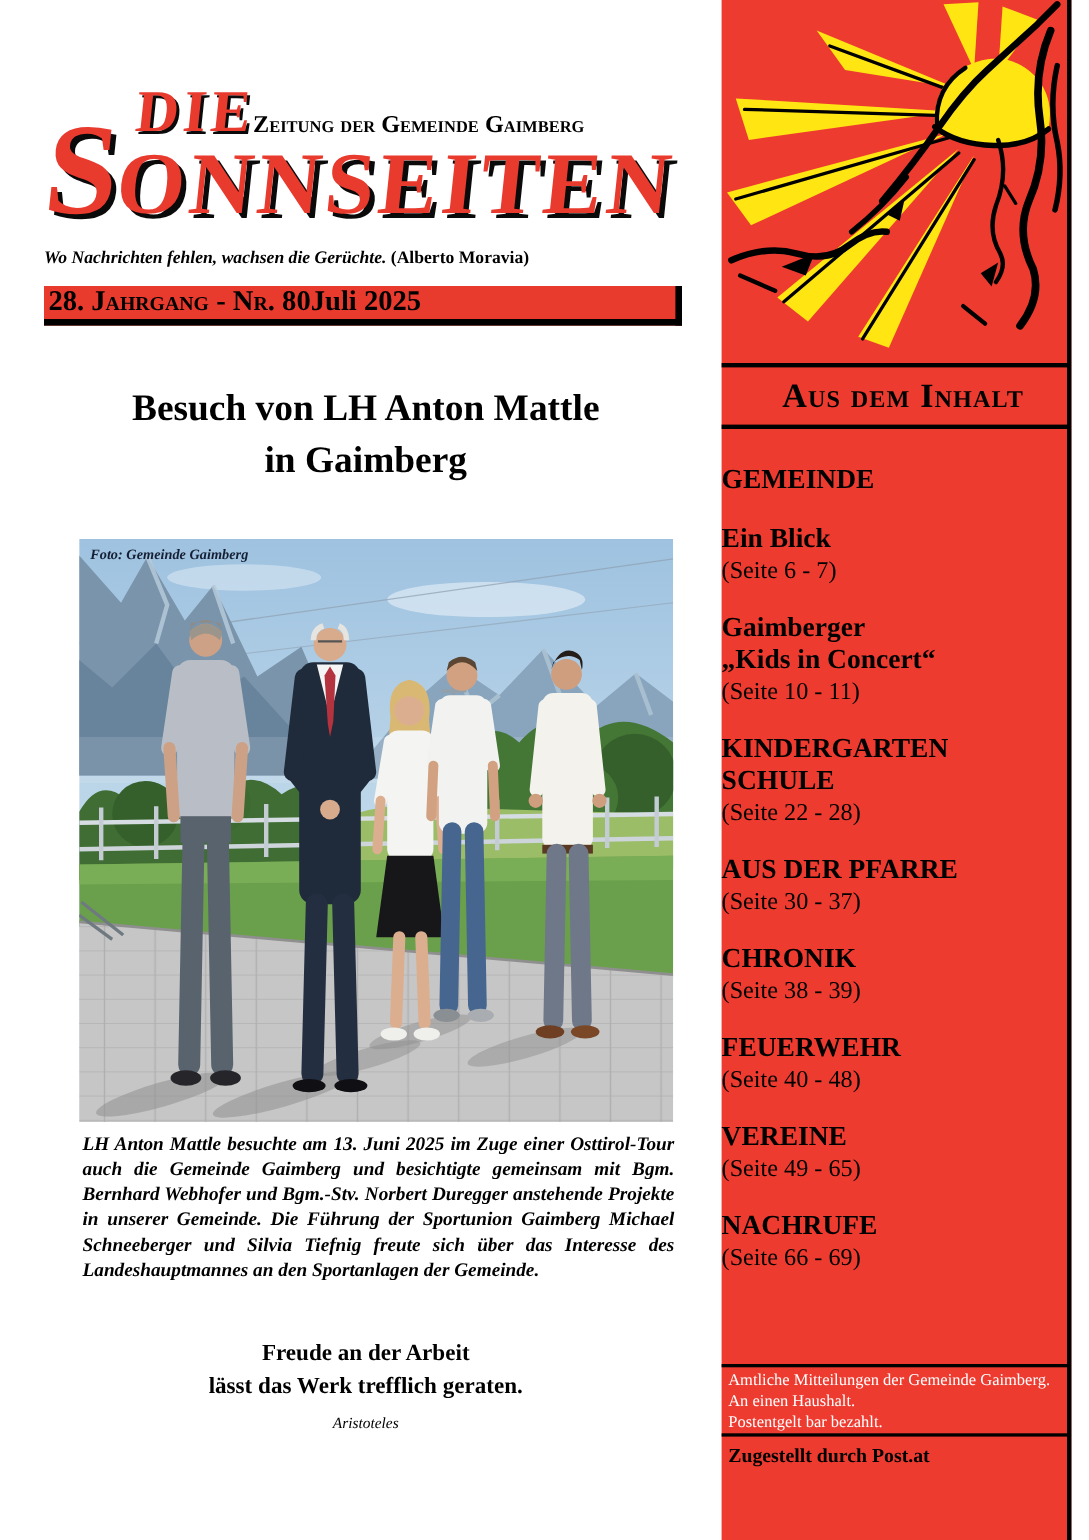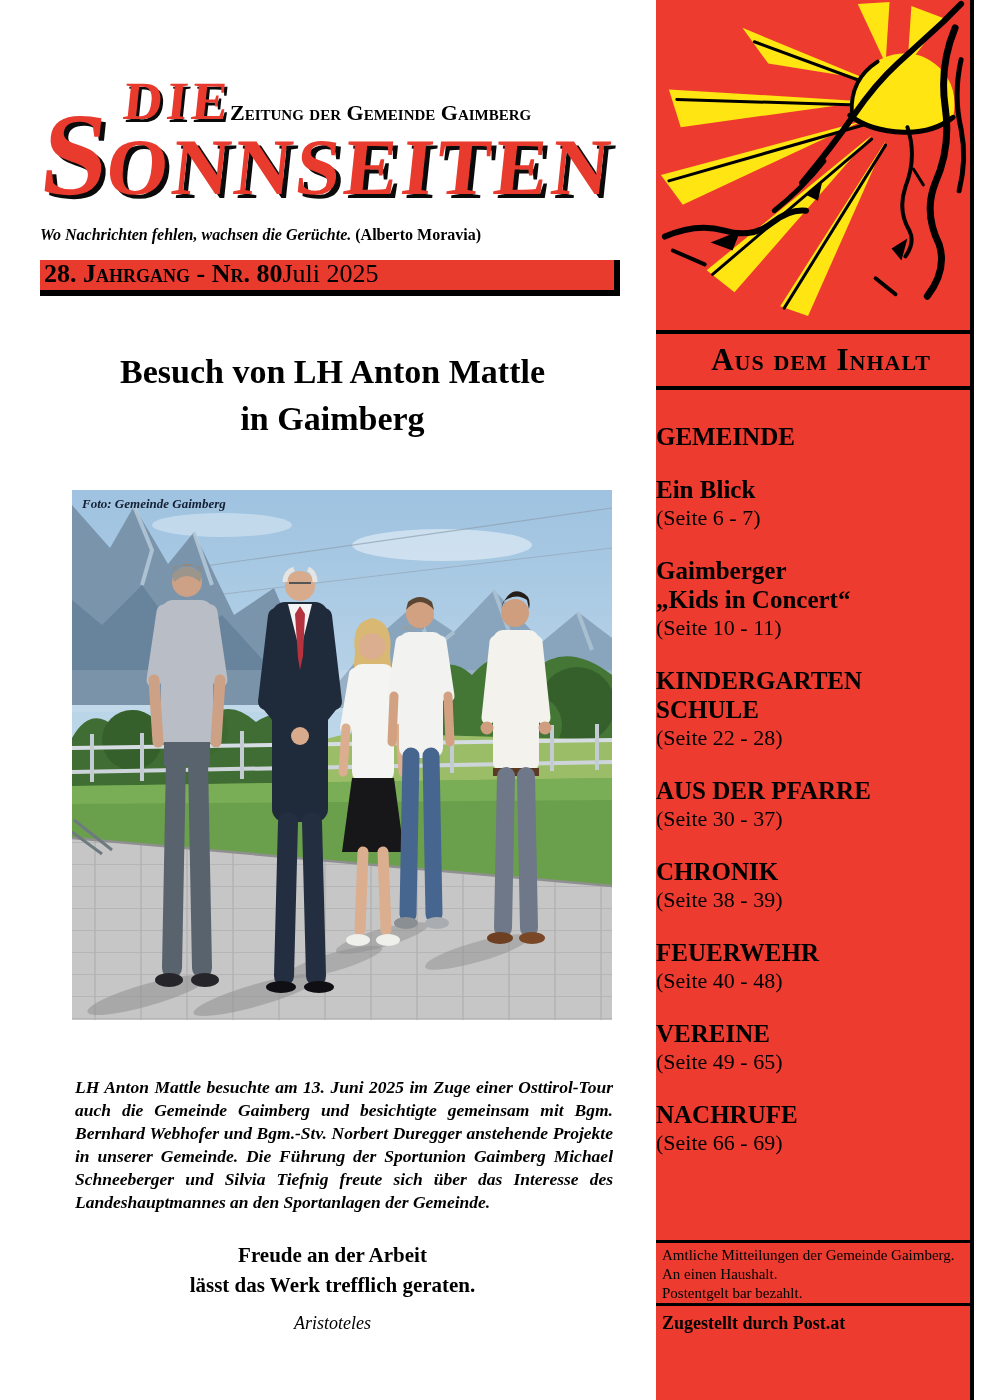--- a/index.html
+++ b/index.html
@@ -30,36 +30,36 @@
   }
   .motto { position:absolute; left:0; top:226px; width:588px; font-size:16px; white-space:nowrap; }
   .motto .motto-text { font-style:italic; font-weight:bold; }
   .motto .motto-attr { font-weight:bold; }
   .issue-banner {
     position:absolute; left:0; top:260px; width:580px; height:36px;
     background:#e93a2e; border-right:6px solid #000; border-bottom:6px solid #000;
     display:flex; justify-content:flex-start; align-items:center; padding:0 6px 2px 4px;
   }
   .issue-left  { font-variant:small-caps; font-weight:bold; font-size:26px; }
-  .issue-right { font-weight:normal; font-size:26px; }
+  .issue-right { font-weight:bold; font-size:26px; }
 
   .headline { position:absolute; left:0; top:348px; width:585px; text-align:center;
               font-weight:bold; font-size:34px; line-height:47px; }
 
   .photo-wrap { position:absolute; left:32px; top:490px; width:436px; height:530px; }
   .photo-credit { position:absolute; left:10px; top:6px; font-size:13px; font-weight:bold;
                   font-style:italic; color:#141f33; }
 
   .caption { position:absolute; left:35px; top:1028px; width:538px;
              font-weight:bold; font-style:italic; font-size:17.5px; line-height:23px;
-             text-align:justify;margin-top:48px; }
-
-  .quote { position:absolute; left:0; top:1240px; width:585px; text-align:center; }
+             text-align:justify; }
+
+  .quote { position:absolute; left:0; top:1214px; width:585px; text-align:center; }
   .quote-line { font-weight:bold; font-size:21px; line-height:30px; }
-  .quote-author { margin-top:13px; font-style:italic; font-size:18px; }
+  .quote-author { margin-top:13px; font-style:italic; font-size:14px; }
 
   
   .sidebar {
     position:absolute; left:656px; top:0; width:318px; height:1400px;
     background:#ee3b30; border-right:4px solid #000;
   }
   .sun-logo { position:absolute; left:0; top:0; width:314px; height:330px; }
   .inhalt-header {
     position:absolute; left:0; top:330px; width:314px; height:60px;
     border-top:4px solid #000; border-bottom:4px solid #000;
@@ -69,21 +69,21 @@
     padding-left:16px;
   }
   .toc { position:absolute; left:0; top:394px; width:314px; padding-top:28px; text-align:left; color:#000; }
   .toc-item { margin-bottom:24px; }
   .toc-title { font-weight:bold; font-size:25px; line-height:29px; }
   .toc-pages { font-size:22px; line-height:28px; }
 
   .sidebar-footer {
     position:absolute; left:0; top:1240px; width:314px; height:63px;
     border-top:3px solid #000; padding:3px 4px 0 6px;
-    font-size:15px; line-height:19px; color:#000000; text-align:left;
+    font-size:15px; line-height:19px; color:#ffffff; text-align:left;
   }
   .delivery {
     position:absolute; left:0; top:1303px; width:314px;
     border-top:3px solid #000; padding:7px 6px 0 6px;
     font-weight:bold; font-size:18px; color:#000; text-align:left;
   }
 </style>
 </head>
 <body>
 

